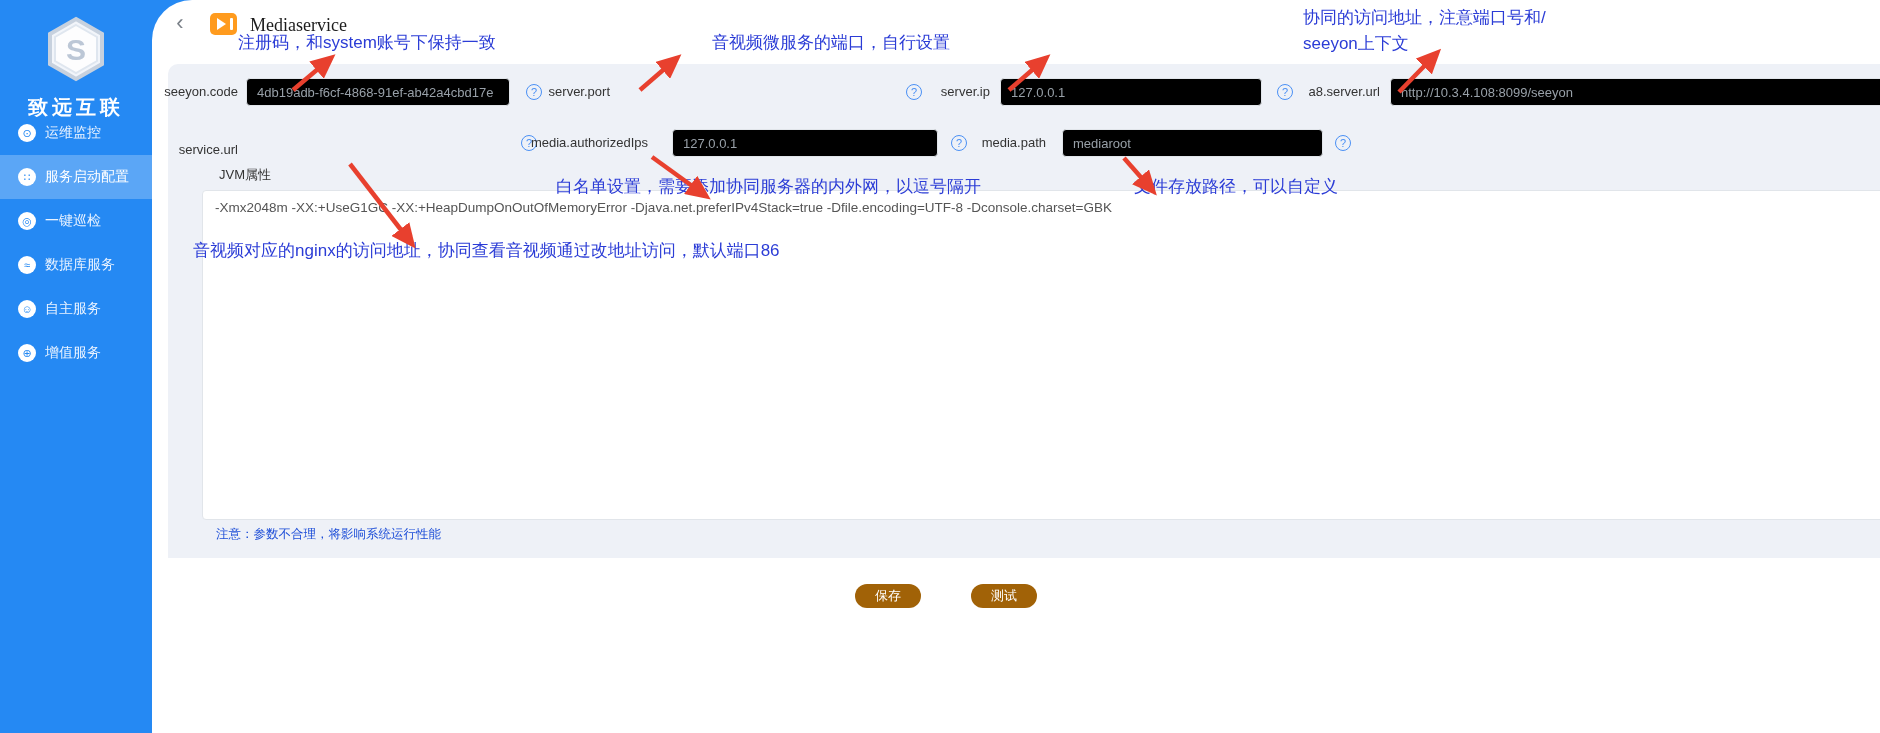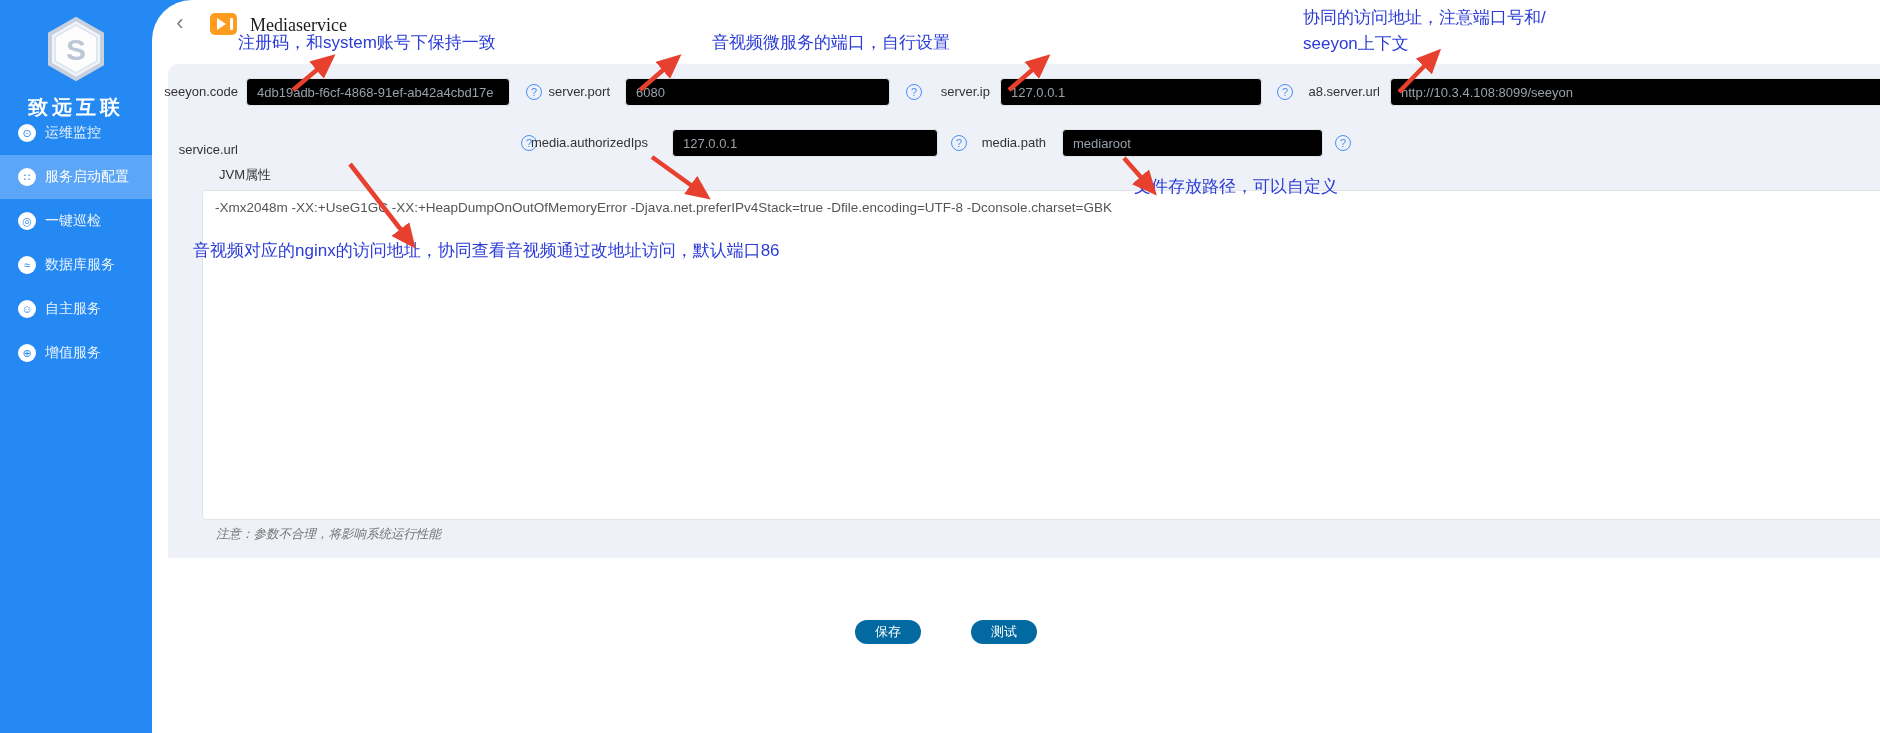--- a/index.html
+++ b/index.html
@@ -40,24 +40,24 @@
   .flabel { position:absolute; height:28px; line-height:28px; font-size:13px; color:#333; text-align:right; }
   .field { position:absolute; height:28px; border:1px solid #e1e5ea; border-radius:4px; background:#000000;
            font-size:13px; color:#98a0a8; padding:0 10px; outline:none; font-family:"Liberation Sans",sans-serif; }
   .help { position:absolute; width:16px; height:16px; border:1px solid #4a90f5; border-radius:50%;
           color:#4a90f5; font-size:11px; line-height:15px; text-align:center; background:transparent; cursor:pointer; }
 
   .jvm-label { position:absolute; left:51px; top:102px; font-size:13px; color:#333; }
   .jvm-box { position:absolute; left:34px; top:126px; width:1682px; height:330px; background:#fff;
              border:1px solid #e1e5ea; border-radius:4px; padding:9px 12px; font-size:13.5px; color:#555;
              font-family:"Liberation Sans",sans-serif; white-space:pre-wrap; overflow:hidden; cursor:text; }
-  .warn { position:absolute; left:48px; top:462px; font-size:12.5px; color:#737373;font-style:italic; }
+  .warn { position:absolute; left:48px; top:462px; font-size:12.5px; color:#1d4ed8; }
 
-  .btn { position:absolute; top:584px; width:66px; height:24px; background:#0369a1; color:#fff; border:none;
-         border-radius:13px; font-size:13px; cursor:pointer; font-family:"Liberation Sans",sans-serif;margin-top:36px; }
+  .btn { position:absolute; top:584px; width:66px; height:24px; background:#a16207; color:#fff; border:none;
+         border-radius:13px; font-size:13px; cursor:pointer; font-family:"Liberation Sans",sans-serif; }
 
   .anno { position:absolute; color:#2b3cd6; font-size:17px; white-space:pre-line; line-height:26px; z-index:6; }
 
   .arrows { position:absolute; left:0; top:0; width:1880px; height:733px; z-index:7; pointer-events:none; }
 </style>
 </head>
 <body>
 
 <div class="page">
 
@@ -107,21 +107,20 @@
     </div>
     <div class="title">Mediaservice</div>
 
     <div class="panel">
 
       <label class="flabel" style="left:-10px; top:14px; width:80px;">seeyon.code</label>
       <input class="field" style="left: 78px; top: 14px; width: 264px;" value="4db19adb-f6cf-4868-91ef-ab42a4cbd17e">
       <span class="help" style="left:358px; top:20px;">?</span>
 
       <label class="flabel" style="left:342px; top:14px; width:100px;">server.port</label>
-      <input class="field" style="left: 457px; top: 14px; width: 265px;" value="6080">
       <span class="help" style="left:738px; top:20px;">?</span>
 
       <label class="flabel" style="left:722px; top:14px; width:100px;">server.ip</label>
       <input class="field" style="left: 832px; top: 14px; width: 262px;" value="127.0.0.1">
       <span class="help" style="left:1109px; top:20px;">?</span>
 
       <label class="flabel" style="left:1112px; top:14px; width:100px;">a8.server.url</label>
       <input class="field" style="left: 1222px; top: 14px; width: 500px;" value="http://10.3.4.108:8099/seeyon">
 
       <label class="flabel" style="left:-30px; top:72px; width:100px;">service.url</label>
@@ -141,20 +140,21 @@
     </div>
 
     <button class="btn" style="left:703px;">保存</button>
     <button class="btn" style="left:819px;">测试</button>
   </div>
 
   <div class="anno" style="left:238px; top:30px;">注册码，和system账号下保持一致</div>
   <div class="anno" style="left:712px; top:30px;">音视频微服务的端口，自行设置</div>
   <div class="anno" style="left:1303px; top:5px;">协同的访问地址，注意端口号和/
 seeyon上下文</div>
+  <div class="anno" style="left:556px; top:174px;">白名单设置，需要添加协同服务器的内外网，以逗号隔开</div>
   <div class="anno" style="left:1134px; top:174px;">文件存放路径，可以自定义</div>
   <div class="anno" style="left:193px; top:238px;">音视频对应的nginx的访问地址，协同查看音视频通过改地址访问，默认端口86</div>
 
   <svg class="arrows">
     <defs>
       <marker id="ah" markerWidth="5.5" markerHeight="5" refX="4.2" refY="2.5" orient="auto">
         <path d="M0,0 L5.5,2.5 L0,5 z" fill="#e8402e"></path>
       </marker>
     </defs>
     <line x1="293" y1="90" x2="331" y2="58" stroke="#e8402e" stroke-width="4.5" marker-end="url(#ah)"></line>

